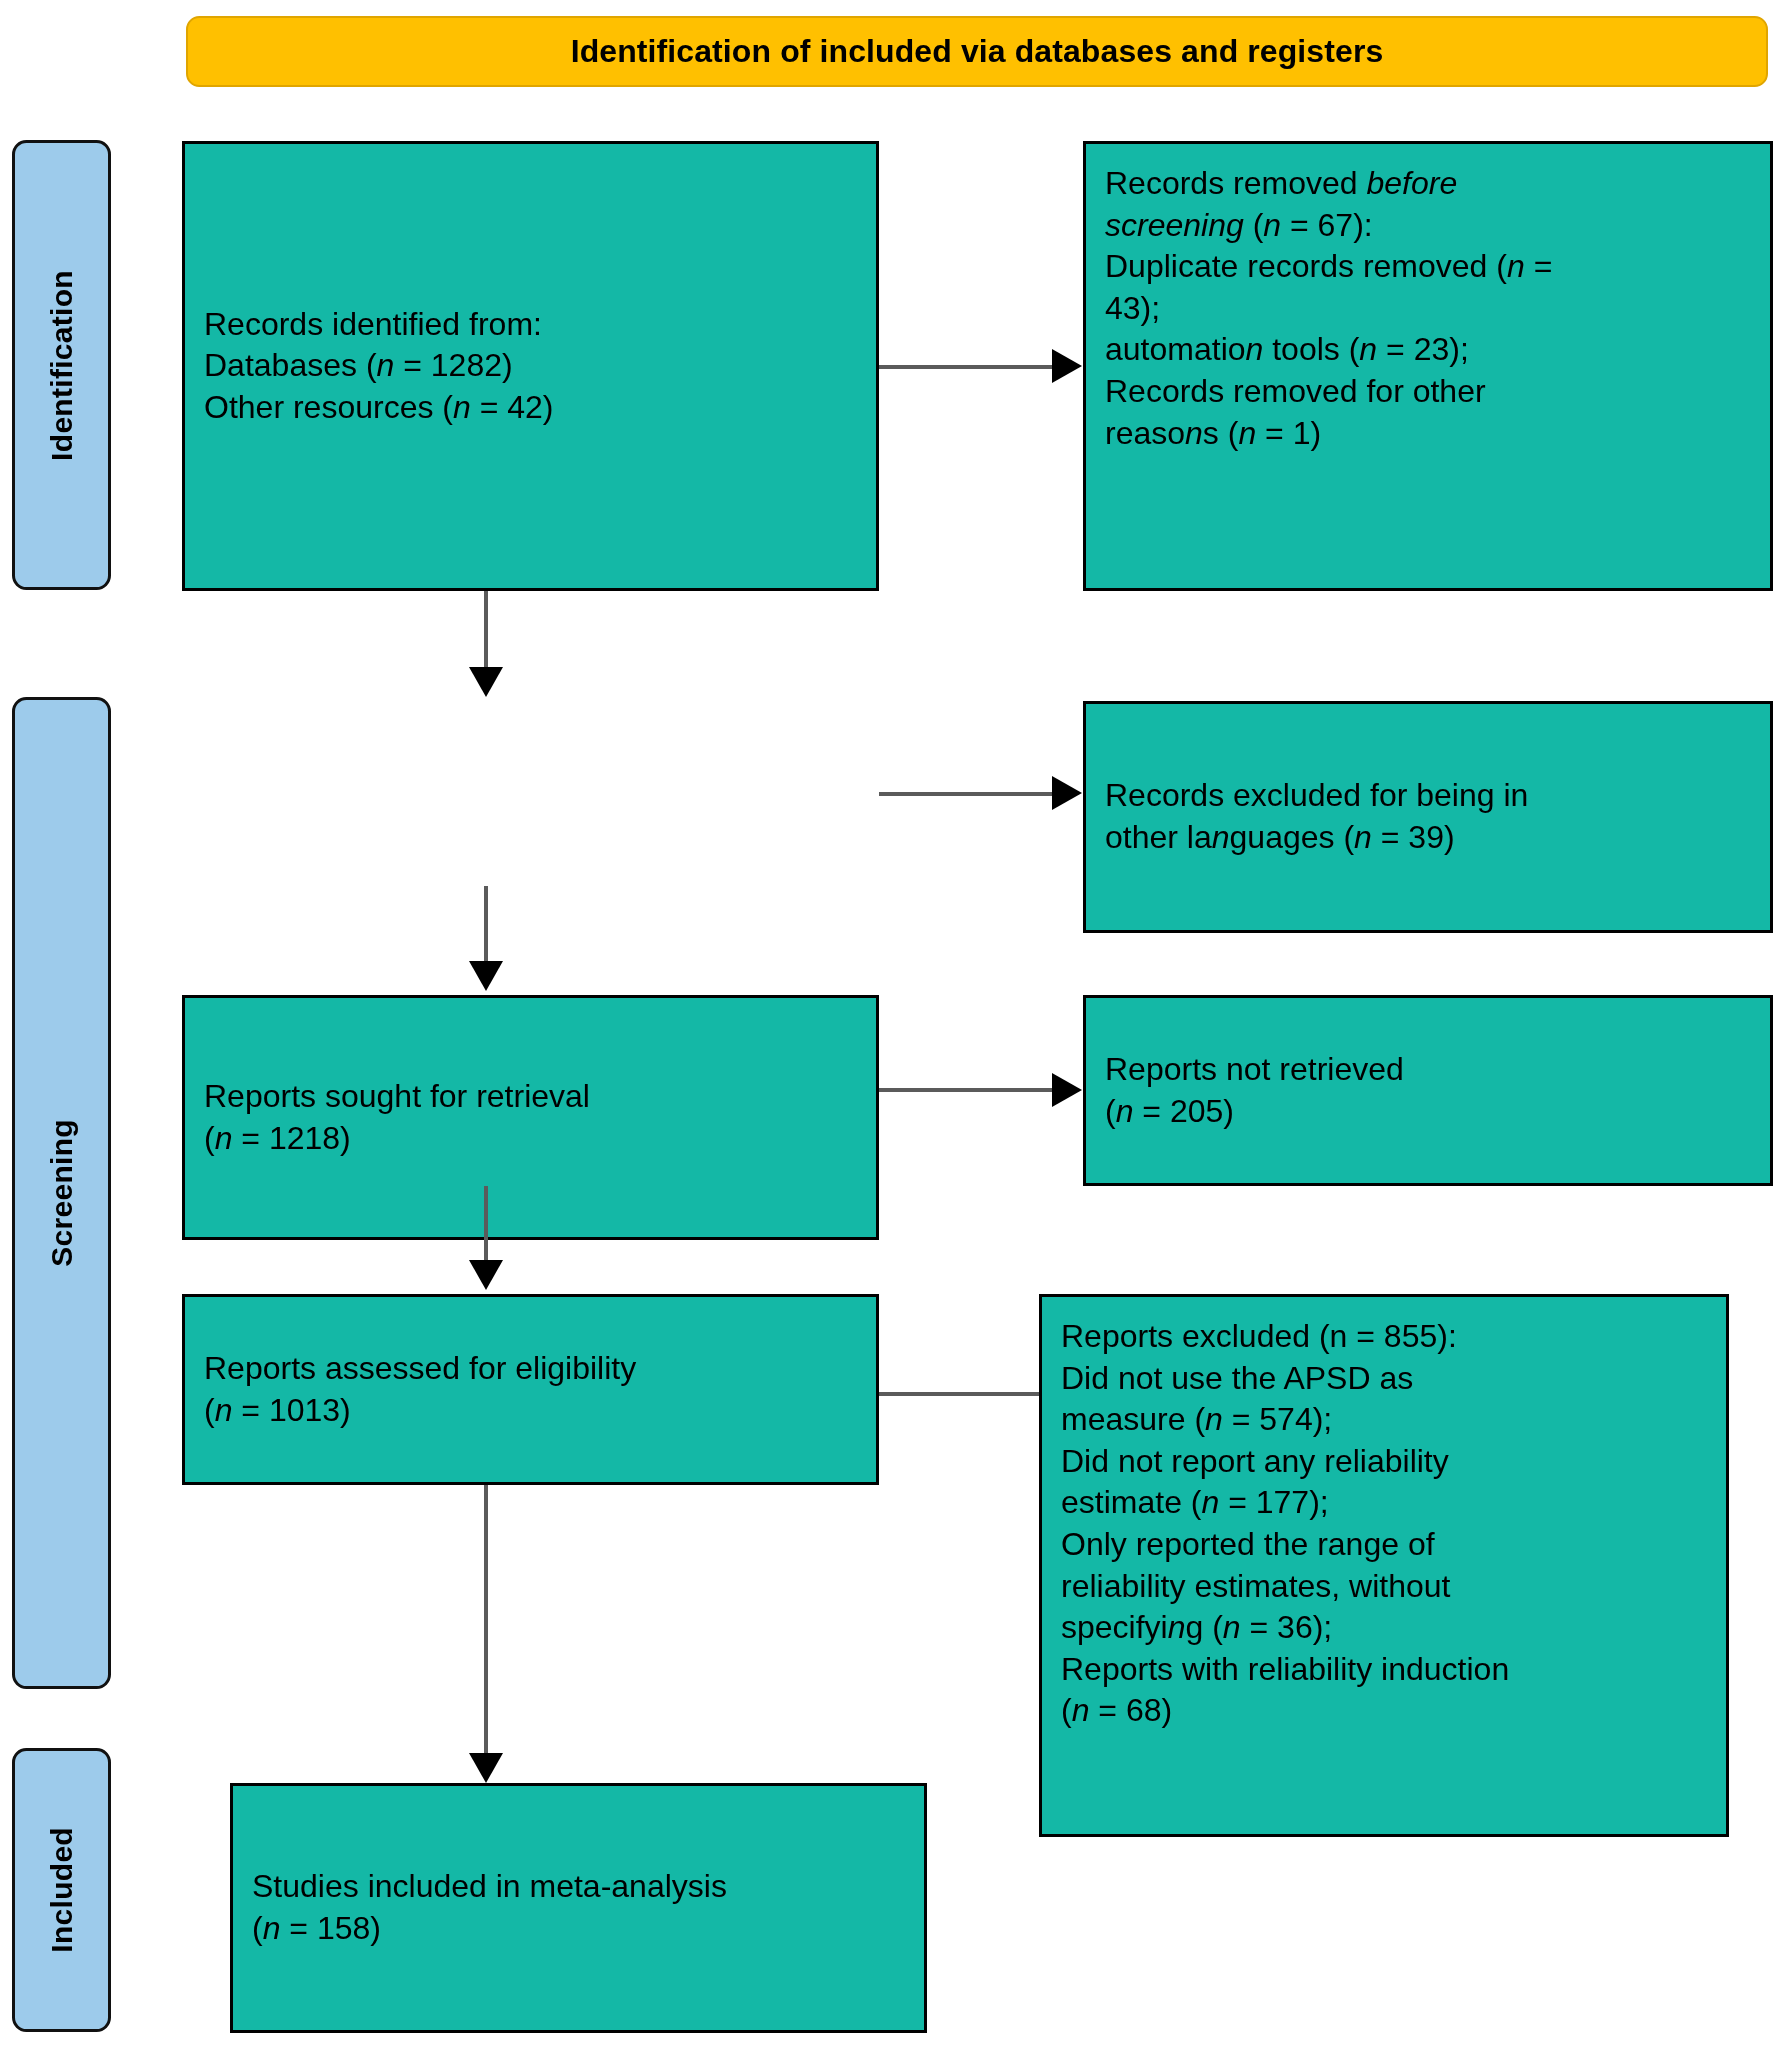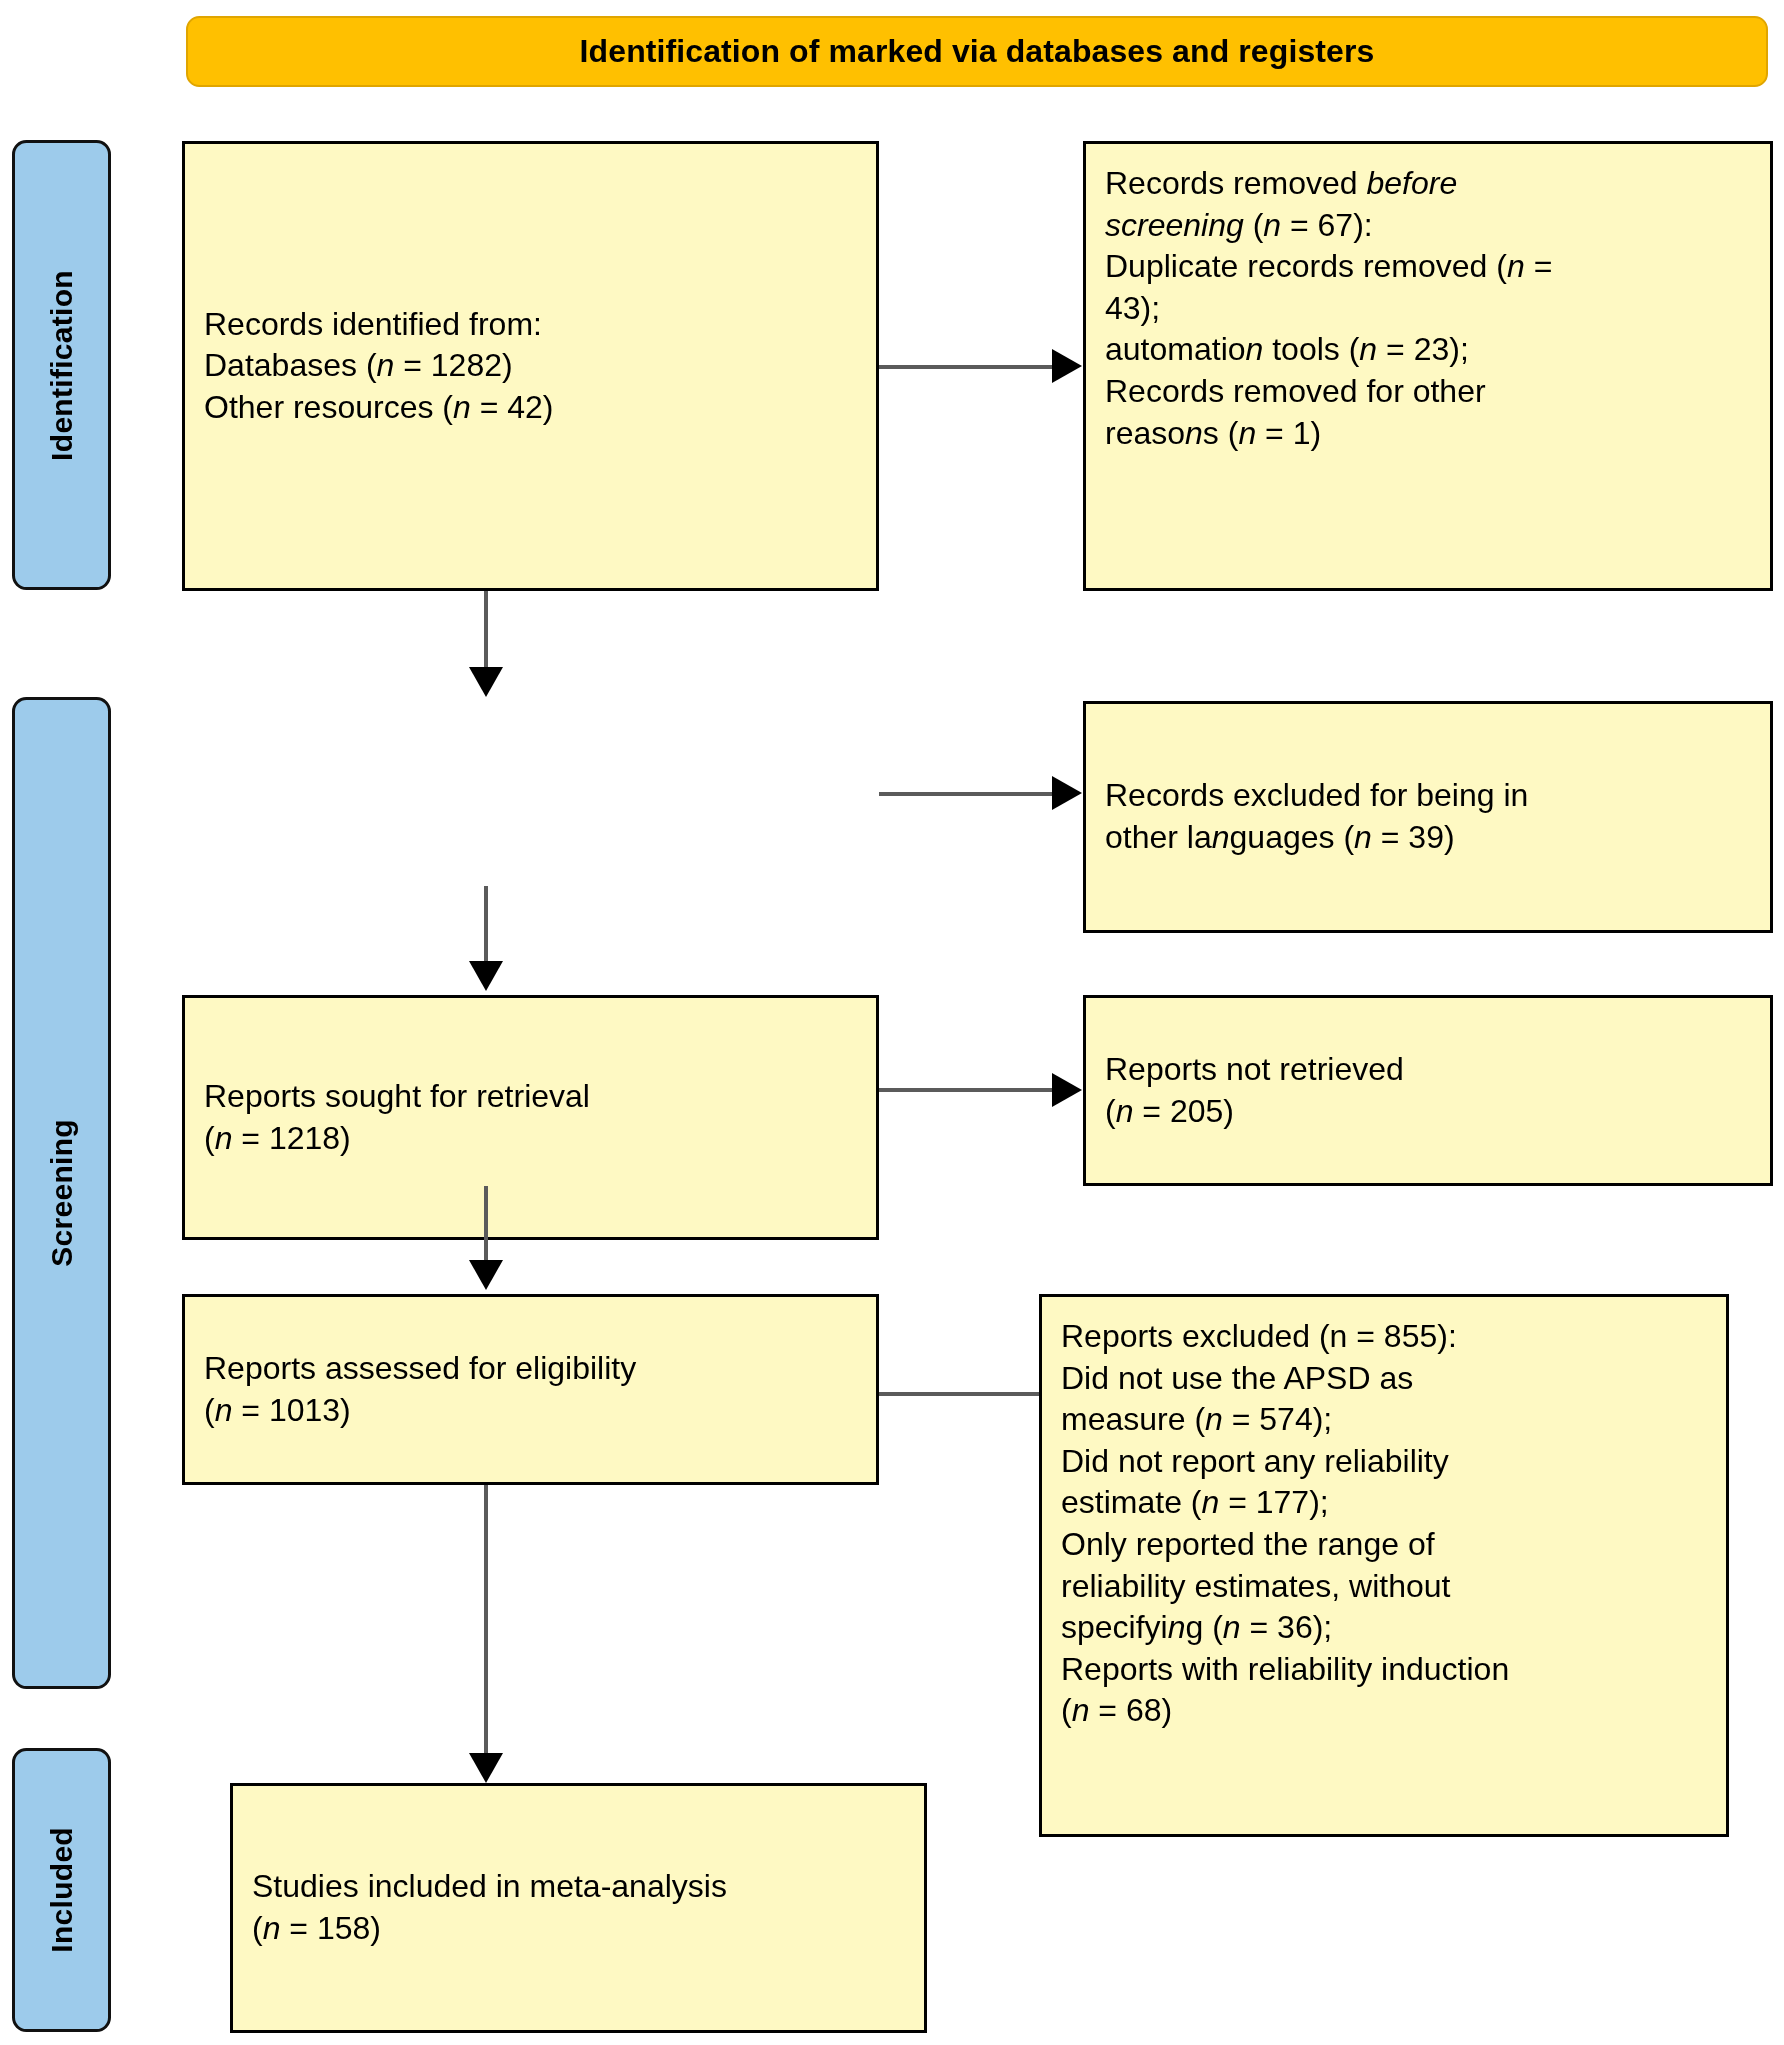--- a/index.html
+++ b/index.html
@@ -59,21 +59,21 @@
     color: #000000;
     writing-mode: vertical-rl;
     transform: rotate(180deg);
     white-space: nowrap;
     letter-spacing: 0.3px;
   }
 
   
   .box {
     position: absolute;
-    background: #fef9c3;
+    background: #14b8a6;
     border: 3.9px solid #000000;
     box-sizing: border-box;
     display: flex;
     align-items: center;
     justify-content: flex-end;
   }
   .box-inner {
     padding: 0 19px;
     width: 100%;
     box-sizing: border-box;
@@ -116,21 +116,21 @@
     border-right: 17px solid transparent;
     border-top: 30.5px solid #000000;
   }
 </style>
 </head>
 <body>
 
 <div id="stage">
 
   <div class="banner">
-    <div class="banner-title">Identification of marked via databases and registers</div>
+    <div class="banner-title">Identification of included via databases and registers</div>
   </div>
 
   <div class="stage-tab" style="left:12.2px; top:140px; width:99px; height:450px;">
     <span class="stage-tab-label">Identification</span>
   </div>
 
   <div class="stage-tab" style="left:12.2px; top:697px; width:99px; height:992px;">
     <span class="stage-tab-label">Screening</span>
   </div>
 

